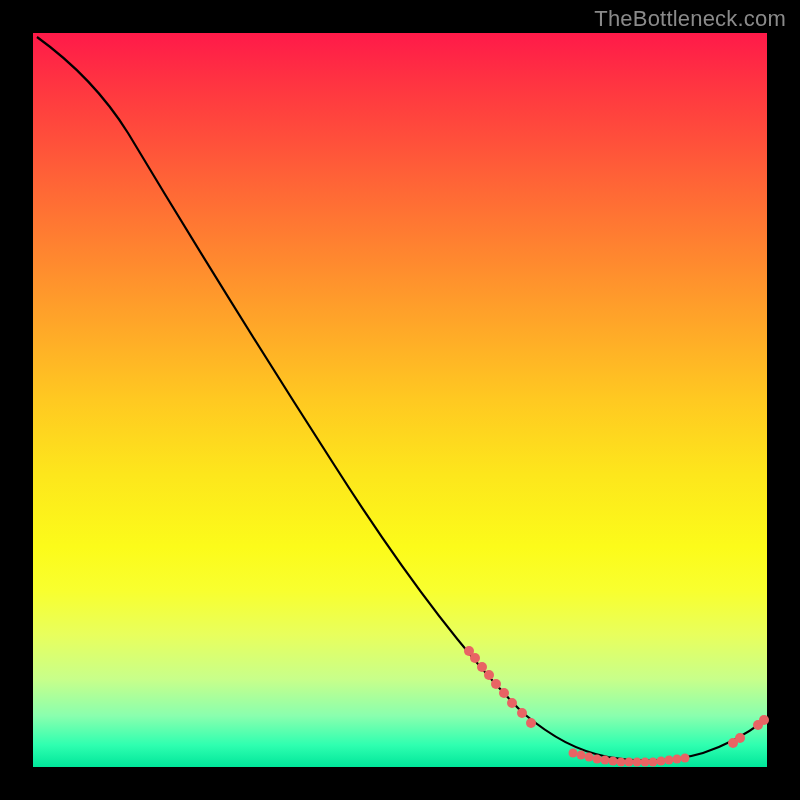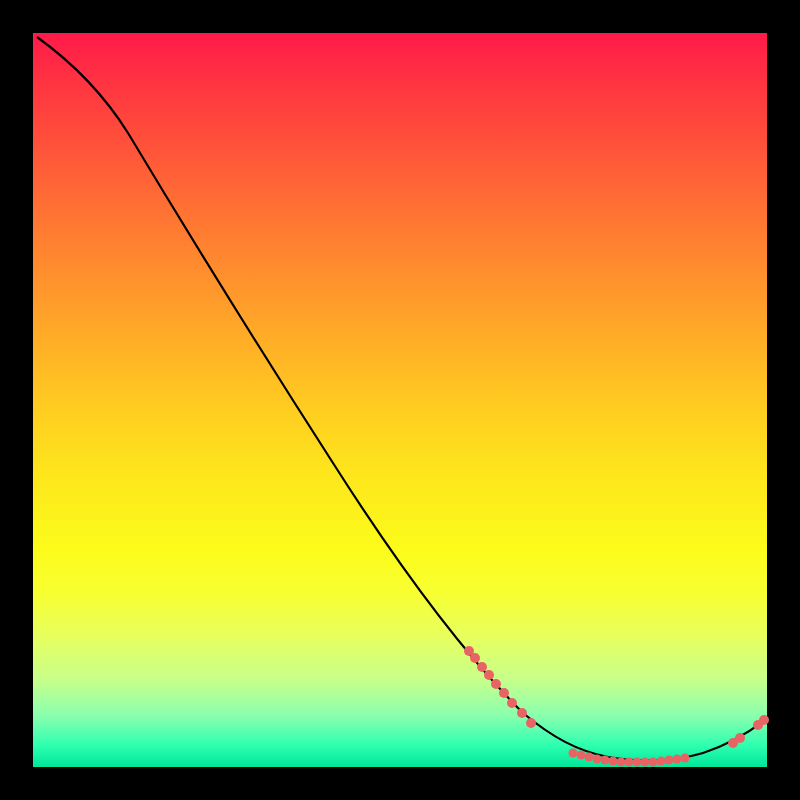--- a/index.html
+++ b/index.html
@@ -107,13 +107,14 @@
     </g>
 
     <g fill="#e86464">
       <circle cx="700" cy="710" r="5"></circle>
       <circle cx="707" cy="705" r="5"></circle>
       <circle cx="725" cy="692" r="5"></circle>
       <circle cx="731" cy="687" r="5"></circle>
     </g>
   </svg>
 
+  <div class="watermark">TheBottleneck.com</div>
 </div>
 
 </body></html>

